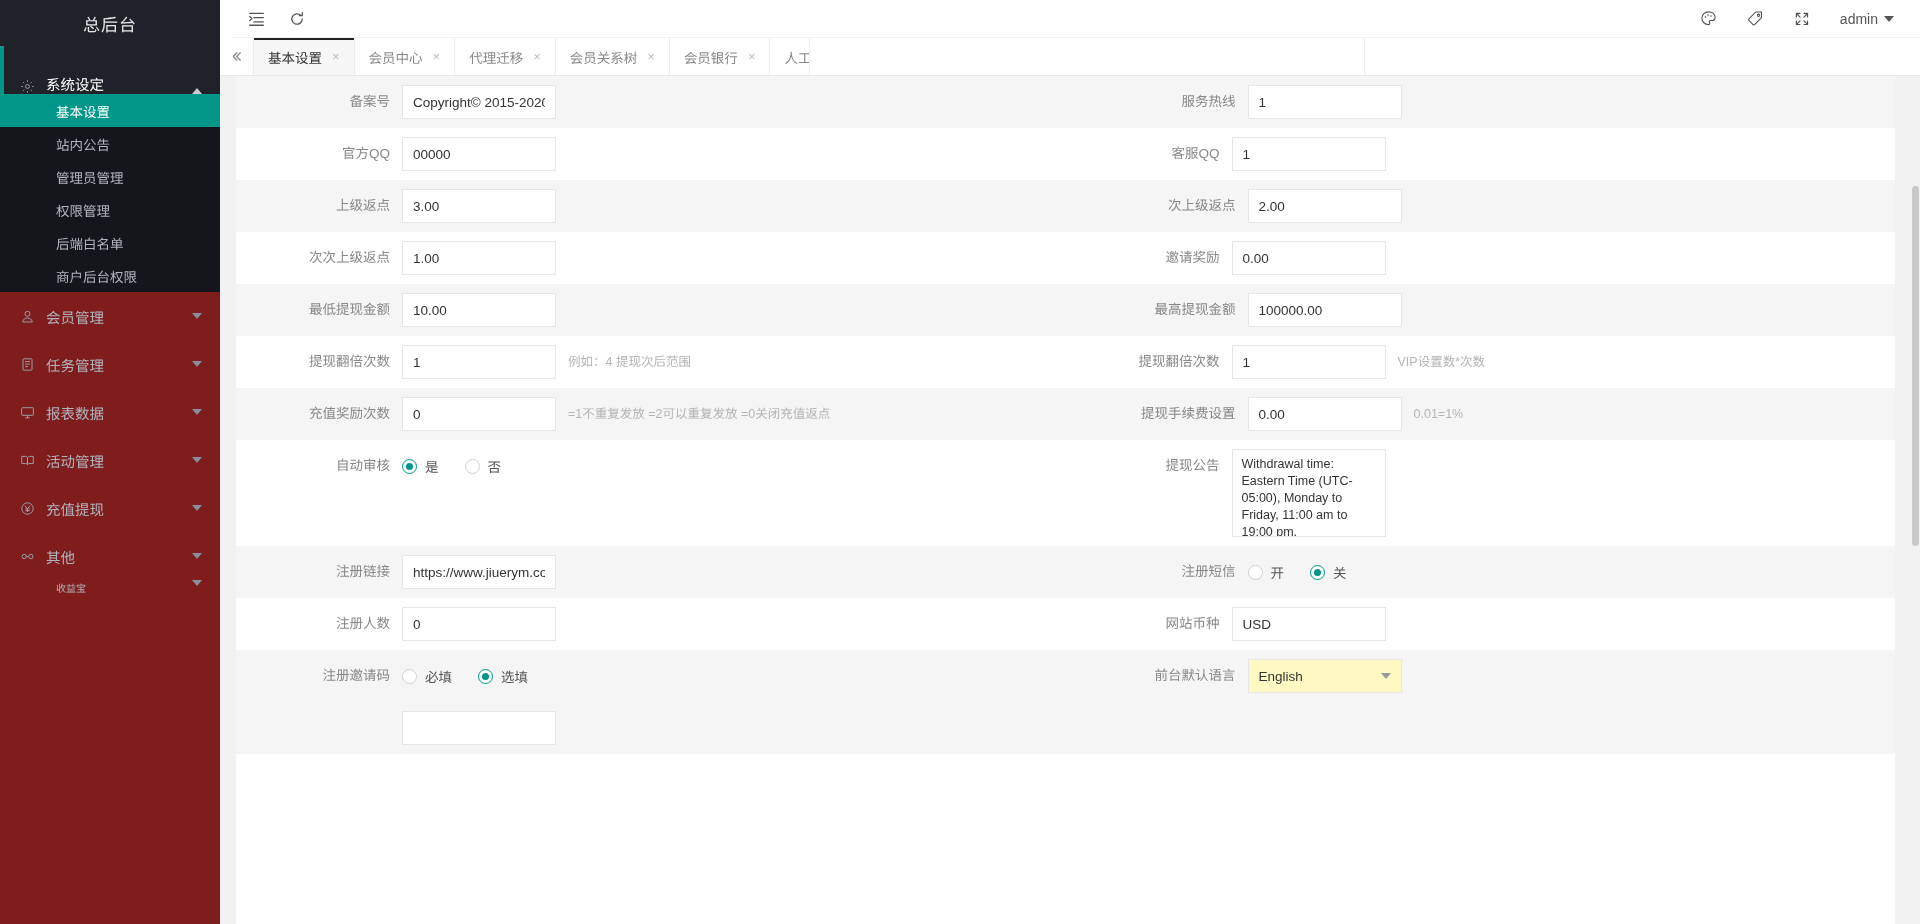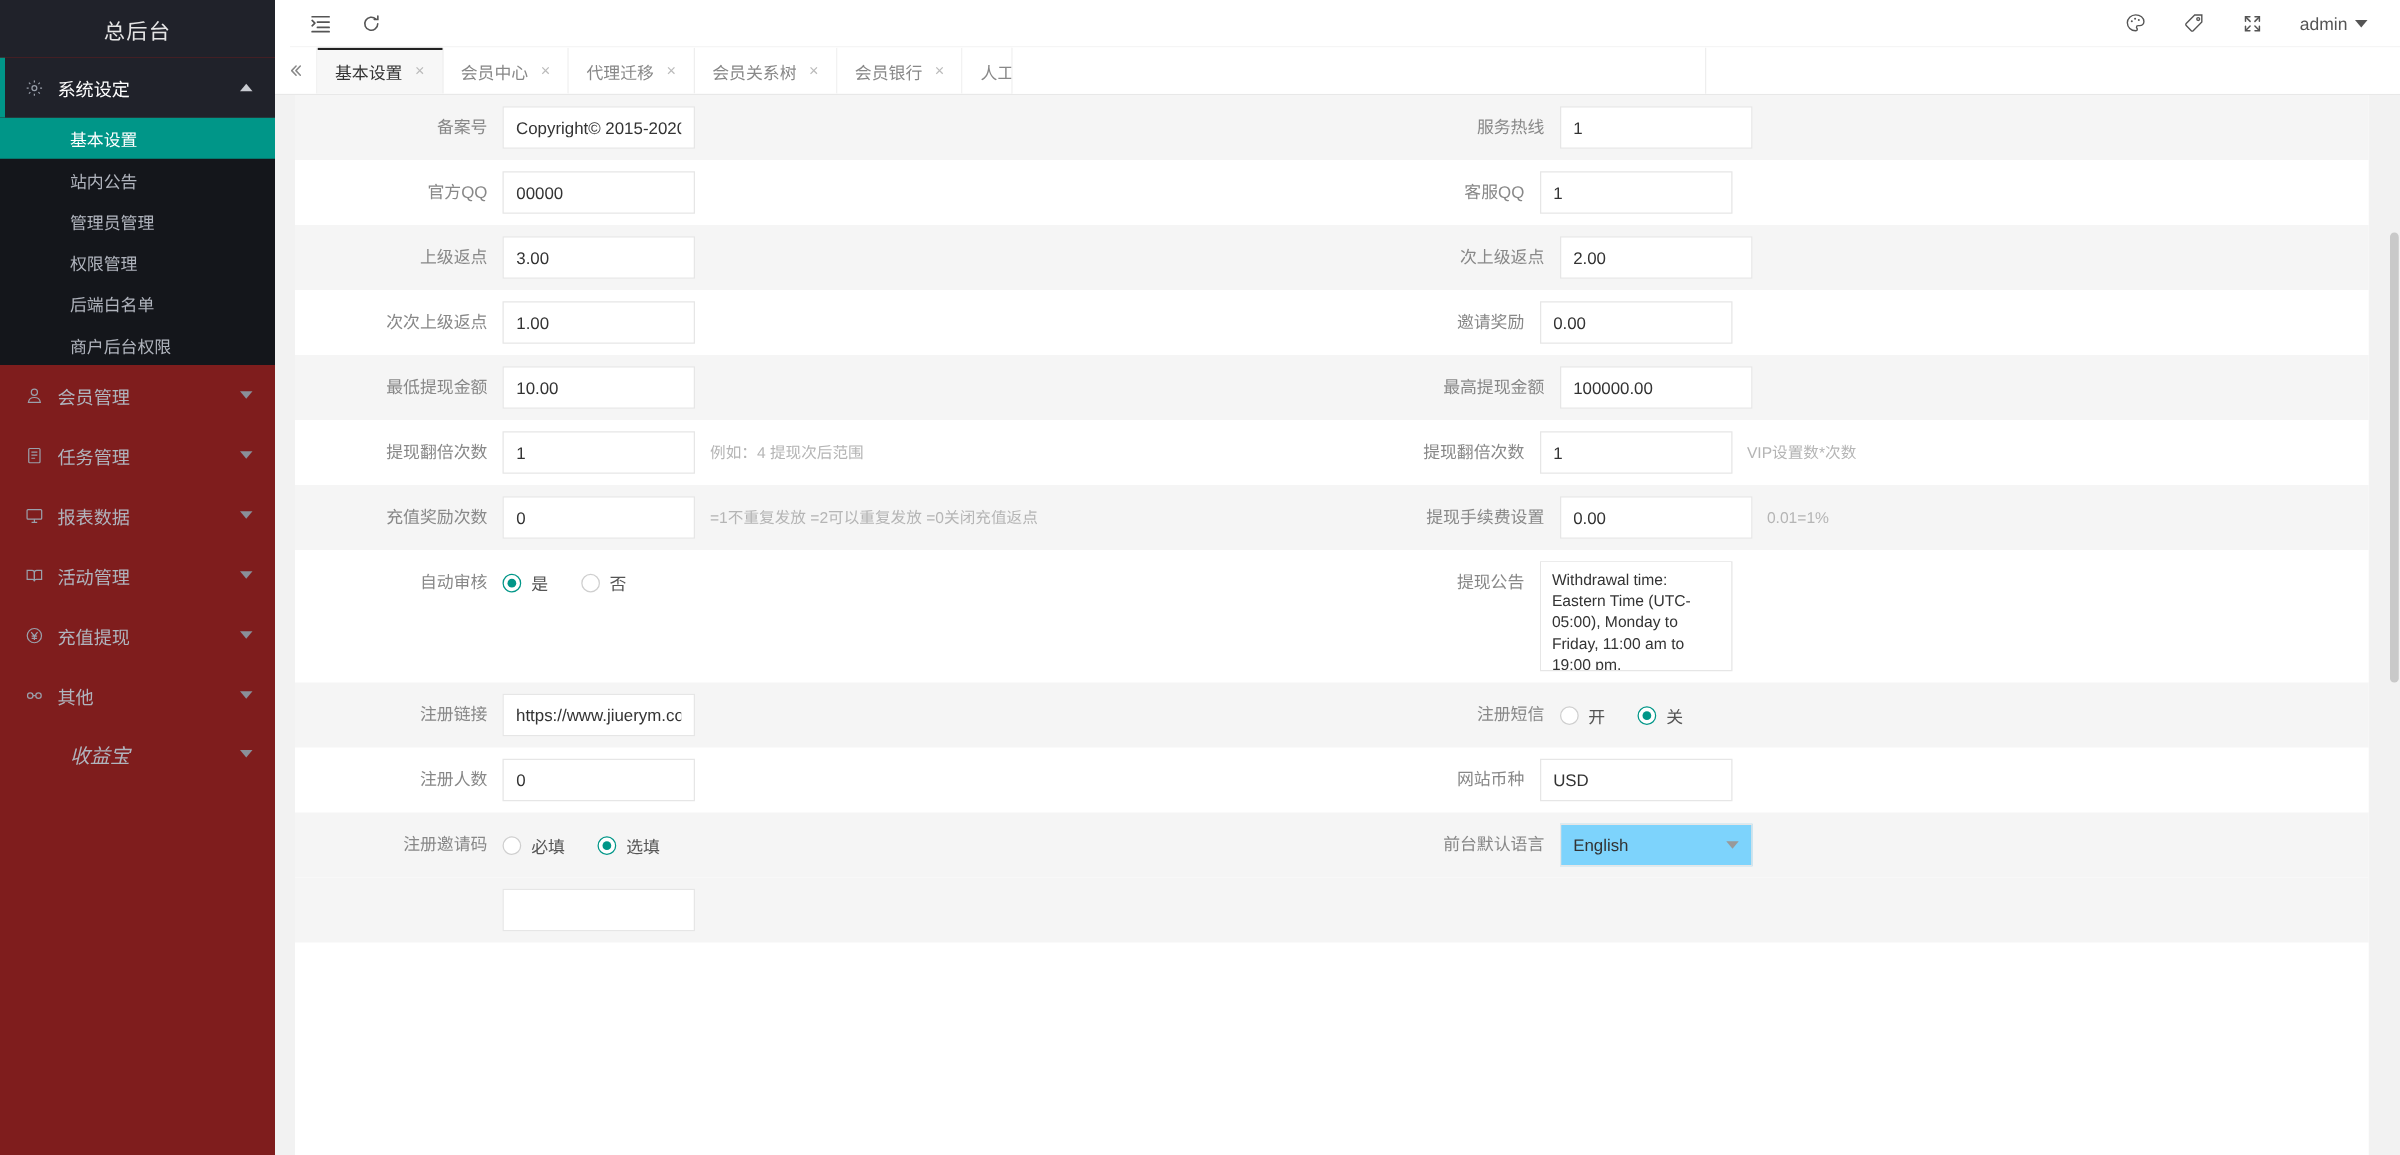--- a/index.html
+++ b/index.html
@@ -35,34 +35,34 @@
     height: 48px; display: flex; align-items: center;
     padding: 0 18px 0 20px; color: #b0b4bd; cursor: pointer;
     position: relative; font-size: 14.5px;
   }
   .nav-parent .ico { width: 26px; display:inline-flex; align-items:center; justify-content:flex-start; color:#9aa0ab; }
   .nav-parent .txt { flex: 1; }
   .nav-parent .caret {
     width: 0; height: 0; border-left: 5px solid transparent;
     border-right: 5px solid transparent; border-top: 6px solid #8a8f99;
   }
-  .nav-parent.open { background: #20222A; color: #fff; }
+  .nav-parent.open { background: #20222A; color: #fff; align-items: flex-end; }
   .nav-parent.open .caret { border-top: none; border-bottom: 6px solid #c9ccd2; }
   .nav-parent.open::before {
     content:""; position:absolute; left:0; top:0; bottom:0; width:4px; background:#009688;
   }
   .nav-children { background: #14161B; }
   .nav-child {
     height: 33px; display: flex; align-items: center;
     padding-left: 56px; color: #b0b4bd; font-size: 13.5px; cursor: pointer;
   }
   .nav-child.active { background: #009688; color: #fff; }
   .nav-sub {
-    height: 46px; display:flex; align-items:center; padding: 0 18px 0 56px;
-    color: #b0b4bd; cursor:pointer; font-size: 16px; font-style: italic;
+    height: 46px; display:flex; padding: 0 18px 0 56px;
+    color: #b0b4bd; cursor:pointer; font-size: 10px;
   }
   .nav-sub .txt { flex:1; }
   .nav-sub .caret { width:0;height:0;border-left:5px solid transparent;border-right:5px solid transparent;border-top:6px solid #8a8f99; }
 
   
   .right { flex: 1; display: flex; flex-direction: column; height: 924px; min-width: 0; }
   .topbar {
     height: 38px; min-height: 38px; background: #fff;
     display: flex; align-items: center; border-bottom: 1px solid #f2f2f2; margin-left: 12px;
   }
@@ -135,21 +135,21 @@
   .dot {
     width: 15px; height: 15px; border-radius: 50%; border: 1px solid #cfcfcf;
     display: inline-block; position: relative; background: #fff;
   }
   .dot.on { border-color: #009688; }
   .dot.on::after {
     content:""; position:absolute; left:3px; top:3px; width:7px; height:7px;
     border-radius:50%; background:#009688;
   }
   .sel {
-    width: 154px; height: 34px; border: 1px solid #e6e6e6; background:#7dd3fc;
+    width: 154px; height: 34px; border: 1px solid #e6e6e6; background:#fef9c3;
     display:flex; align-items:center; padding: 0 10px; font-size: 13.5px; color:#333;
     position: relative; cursor: pointer;
   }
   .sel .caret { margin-left:auto; width:0;height:0;border-left:5px solid transparent;border-right:5px solid transparent;border-top:6px solid #999; }
 
   
   .vscroll {
     width: 9px; background: #f2f2f2; position: relative; flex-shrink: 0;
   }
   .vscroll .thumb {

